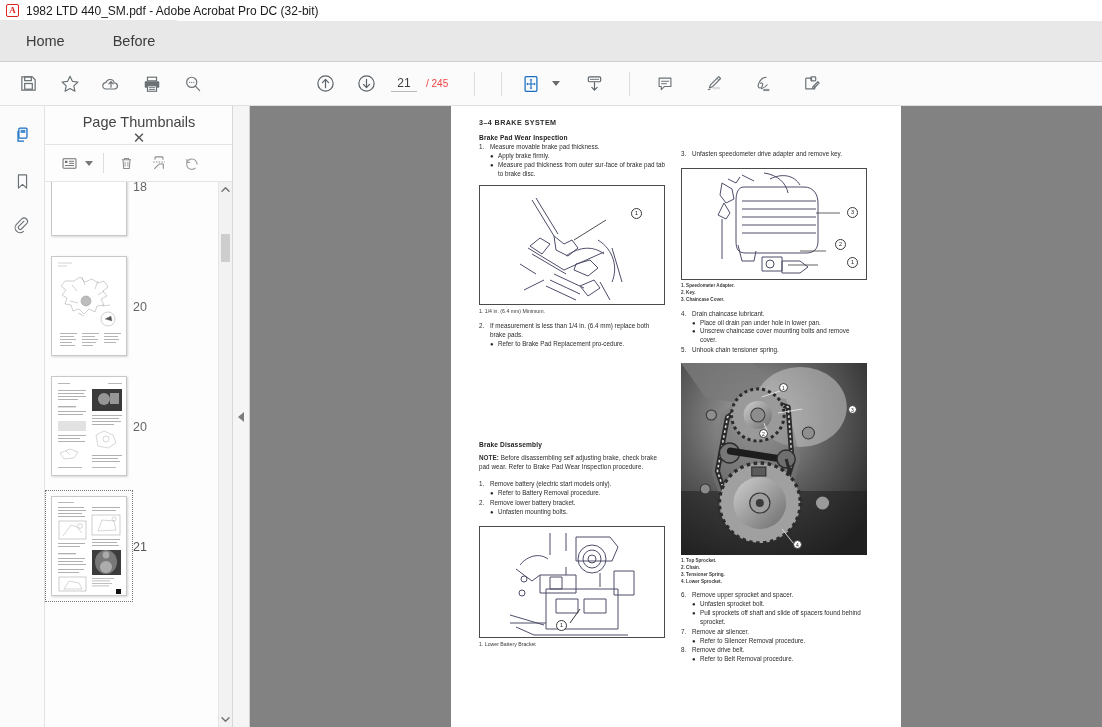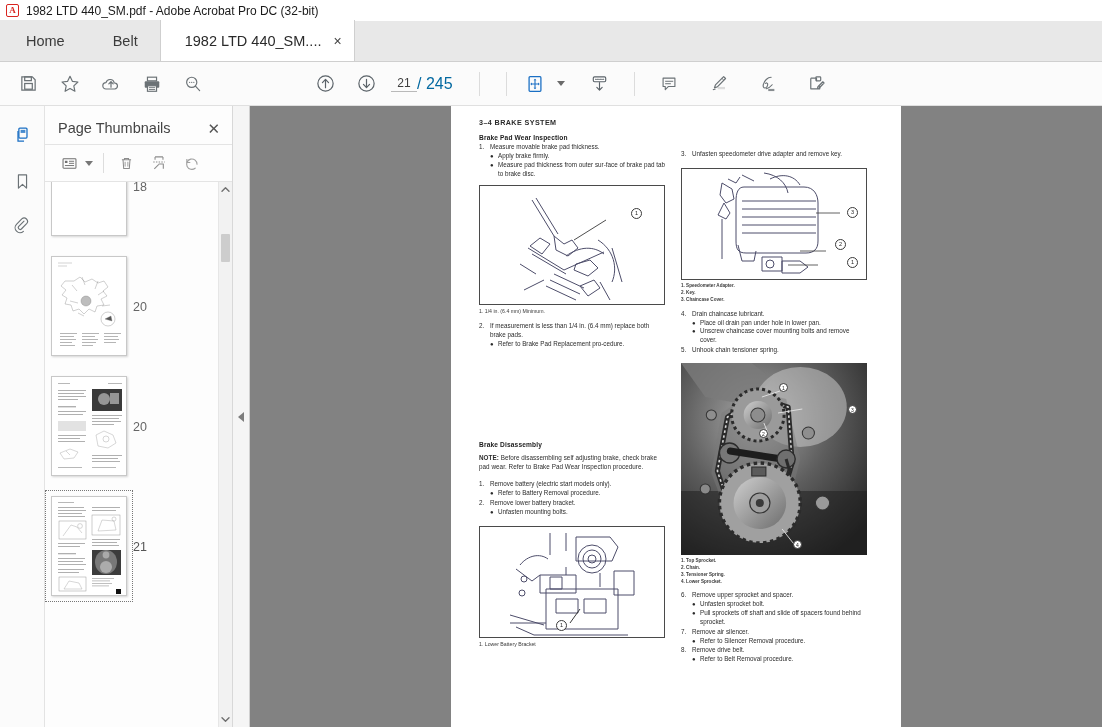--- a/index.html
+++ b/index.html
@@ -73,21 +73,21 @@
   .tbtn svg { display:block; }
   .sep { width:1px; height:24px; background:#dcdcdc; margin: 0 8px; }
   .pagebox {
     display:flex; align-items:center; font-size:12px; color:#3f3f3f; margin-left: 4px;
   }
   .pagenum {
     width: 26px; text-align:center; border:none; border-bottom:1px solid #b9b9b9;
     font-size:12px; color:#3f3f3f; background:transparent; padding: 1px 0;
     font-family:"Liberation Sans", sans-serif; outline:none;
   }
-  .pagetotal { margin-left: 0; color:#0369a1; font-size:16px; white-space: nowrap;}
+  .pagetotal { margin-left: 9px; color:#ef4444; font-size:10px; white-space: nowrap;}
   .zoomval {
     font-size:12px; color:#3f3f3f; width: 52px; text-align:center;
     border-bottom:1px solid #c9c9c9; padding-bottom: 2px;
   }
   .caret { width:0;height:0;border-left:4px solid transparent;border-right:4px solid transparent;border-top:5px solid #6a6a6a; margin-left:7px; }
 
   
   .body { flex: 1 1 auto; display:flex; min-height: 0; }
 
   
@@ -100,22 +100,22 @@
     width:34px; height:38px; display:flex; align-items:center; justify-content:center;
     cursor:pointer; margin-bottom: 8px; border-radius:3px;
   }
 
   
   .thumbpanel {
     width: 188px; background:#fdfdfd; border-right:1px solid #d8d8d8;
     display:flex; flex-direction:column; flex: 0 0 188px; min-height:0;
   }
   .tp-header {
-    display:flex; align-items:flex-end; justify-content:space-between;
-    padding: 8px 12px 8px 13px; height: 38px;
+    display:flex; align-items:center; justify-content:space-between;
+    padding: 8px 12px 8px 13px; height: 38px; flex-direction: column;
   }
   .tp-title { font-size:14.5px; color:#444; white-space:nowrap;}
   .tp-close { font-size:15px; color:#555; cursor:pointer; line-height:1; }
   .tp-toolbar {
     display:flex; align-items:center; height: 38px; padding: 0 10px;
     border-top:1px solid #e4e4e4; border-bottom:1px solid #e4e4e4;
   }
   .tp-btn {
     width:28px;height:26px;display:flex;align-items:center;justify-content:center;
     color:#6f6f6f;cursor:pointer;border-radius:3px;
@@ -211,25 +211,21 @@
 <div class="app">
 
   <div class="titlebar">
     <div class="acro-logo">A</div>
     <div class="title-text">1982 LTD 440_SM.pdf - Adobe Acrobat Pro DC (32-bit)</div>
   </div>
 
 
   <div class="tabstrip">
     <div class="tab home">Home</div>
-    <div class="tab">Belt</div>
-    <div class="tab active">
-      <span class="tab-label">1982 LTD 440_SM....</span>
-      <span class="tab-close">×</span>
-    </div>
+    <div class="tab">Before</div>
   </div>
 
   <div class="toolbar">
     <div class="tb">
       <div class="tbtn" title="Save">
         <svg width="19" height="19" viewBox="0 0 20 20" fill="none" stroke="#6b7276" stroke-width="1.3">
           <path d="M3 3h11l3 3v11H3z"></path>
             <path d="M6 3h7v4H6z"></path>
             <rect x="6" y="10" width="8" height="6"></rect>
         </svg>

